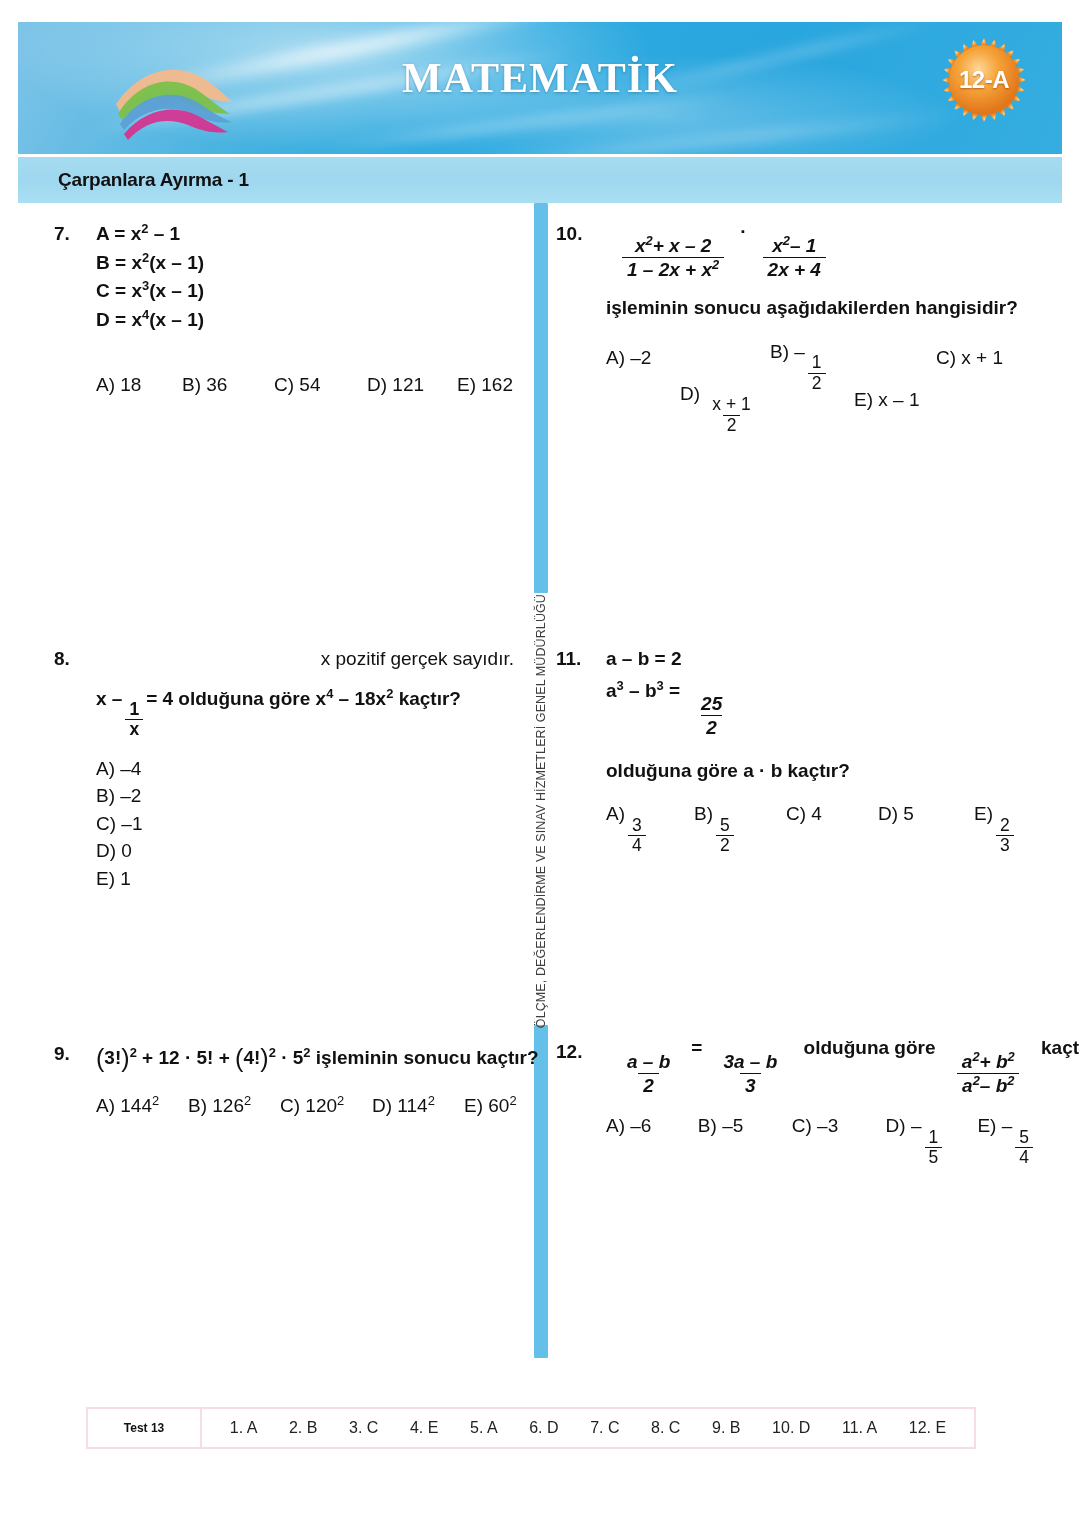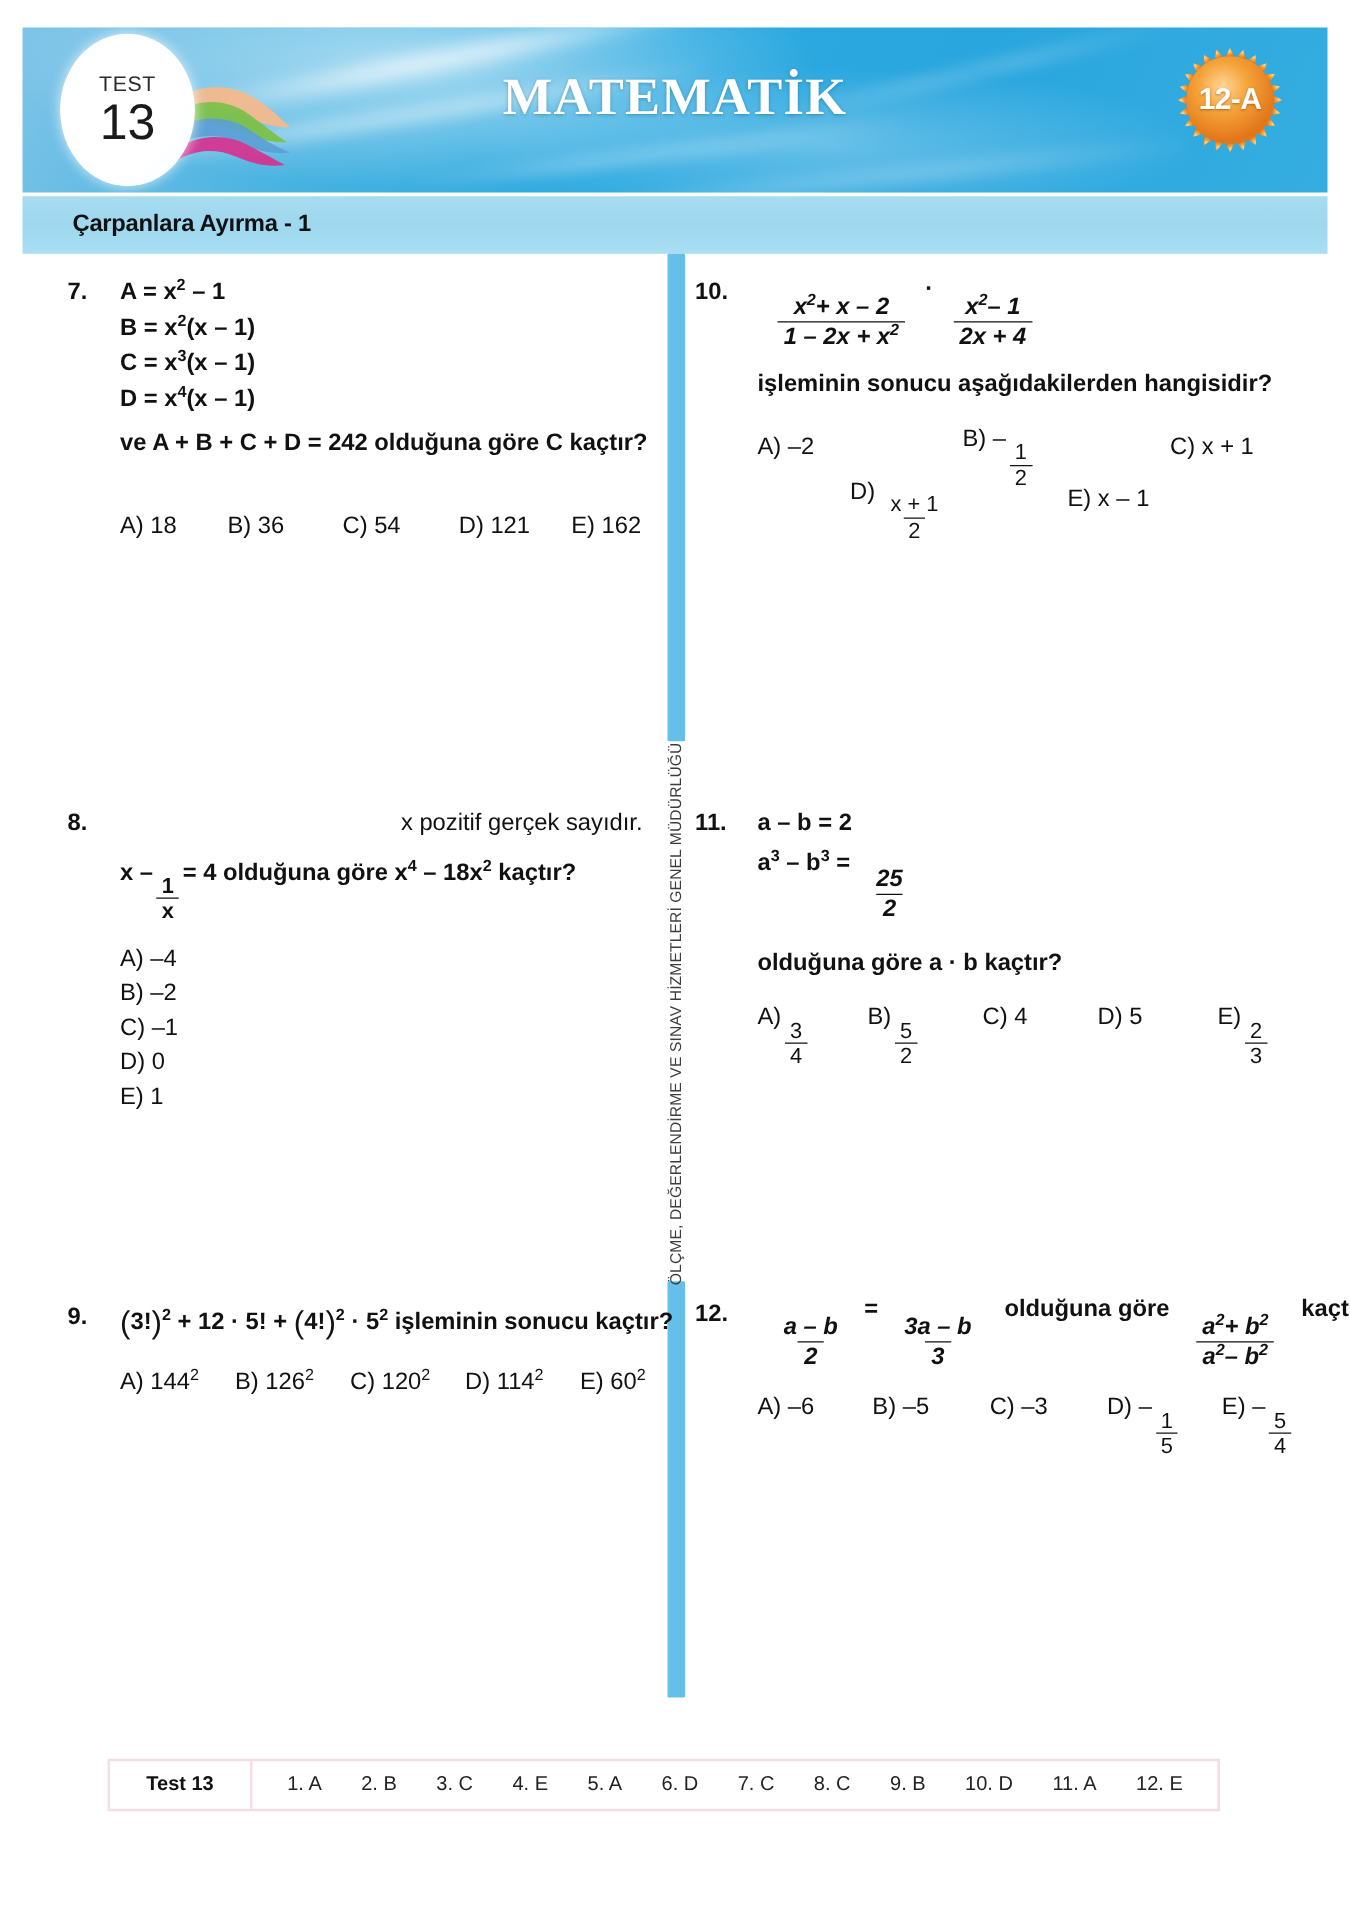--- a/index.html
+++ b/index.html
@@ -246,21 +246,21 @@
     display: flex;
     align-items: stretch;
     box-sizing: border-box;
   }
   .ak-label {
     width: 114px;
     display: flex;
     align-items: center;
     justify-content: center;
     border-right: 2px solid #f6dde4;
-    font-size: 16px;
+    font-size: 12px;
     font-weight: 700;
     color: #111;
     box-sizing: border-box;
   }
   .ak-items {
     flex: 1;
     display: flex;
     align-items: center;
     justify-content: space-around;
     padding: 0 12px;
@@ -282,24 +282,20 @@
   <div class="cloud-streak cs4"></div>
   <div class="cloud-streak cs5"></div>
 
   <svg class="swoosh" viewBox="0 0 130 100">
     <path d="M2,52 C28,14 66,10 92,28 C104,36 112,44 118,50 C104,50 92,46 80,40 C56,28 28,36 6,60 Z" fill="#f6b98a" opacity="0.92"></path>
     <path d="M4,62 C26,26 62,22 86,40 C98,49 108,57 116,62 C100,62 88,58 76,52 C54,41 28,46 8,68 Z" fill="#7cc04a" opacity="0.95"></path>
     <path d="M6,72 C28,40 62,36 86,52 C98,60 108,66 118,70 C102,72 90,68 78,62 C56,52 30,56 10,78 Z" fill="#5a9fd4" opacity="0.9"></path>
     <path d="M10,82 C32,56 62,52 84,64 C96,70 106,76 114,80 C98,82 86,78 74,73 C54,65 32,68 14,88 Z" fill="#d6318e" opacity="0.92"></path>
   </svg>
 
-  <div class="test-badge">
-    <div class="tb-label">TEST</div>
-    <div class="tb-num">13</div>
-  </div>
 
   <div class="header-title">MATEMATİK</div>
 
   <div class="grade-badge">
     <svg width="88" height="88" viewBox="0 0 88 88">
       <defs>
         <radialGradient id="burstGrad" cx="42%" cy="35%" r="62%">
           <stop offset="0%" stop-color="#ffd79a"></stop>
           <stop offset="45%" stop-color="#f5a43a"></stop>
           <stop offset="100%" stop-color="#e2761a"></stop>
@@ -366,21 +362,20 @@
     <div class="line bold">
       <span>C</span>
       <span>=</span>
       <span>x</span><sup>3</sup><span>(x – 1)</span>
     </div>
     <div class="line bold">
       <span>D</span>
       <span>=</span>
       <span>x</span><sup>4</sup><span>(x – 1)</span>
     </div>
-    <div class="line bold" style="margin-top:8px;">ve  A + B + C + D = 242 olduğuna göre C kaçtır?</div>
 
     <div class="opts" style="margin-top:38px;">
       <span class="opt" style="width:86px;">A) 18</span>
       <span class="opt" style="width:92px;">B) 36</span>
       <span class="opt" style="width:93px;">C) 54</span>
       <span class="opt" style="width:90px;">D) 121</span>
       <span class="opt">E) 162</span>
     </div>
   </div>
 </div>

